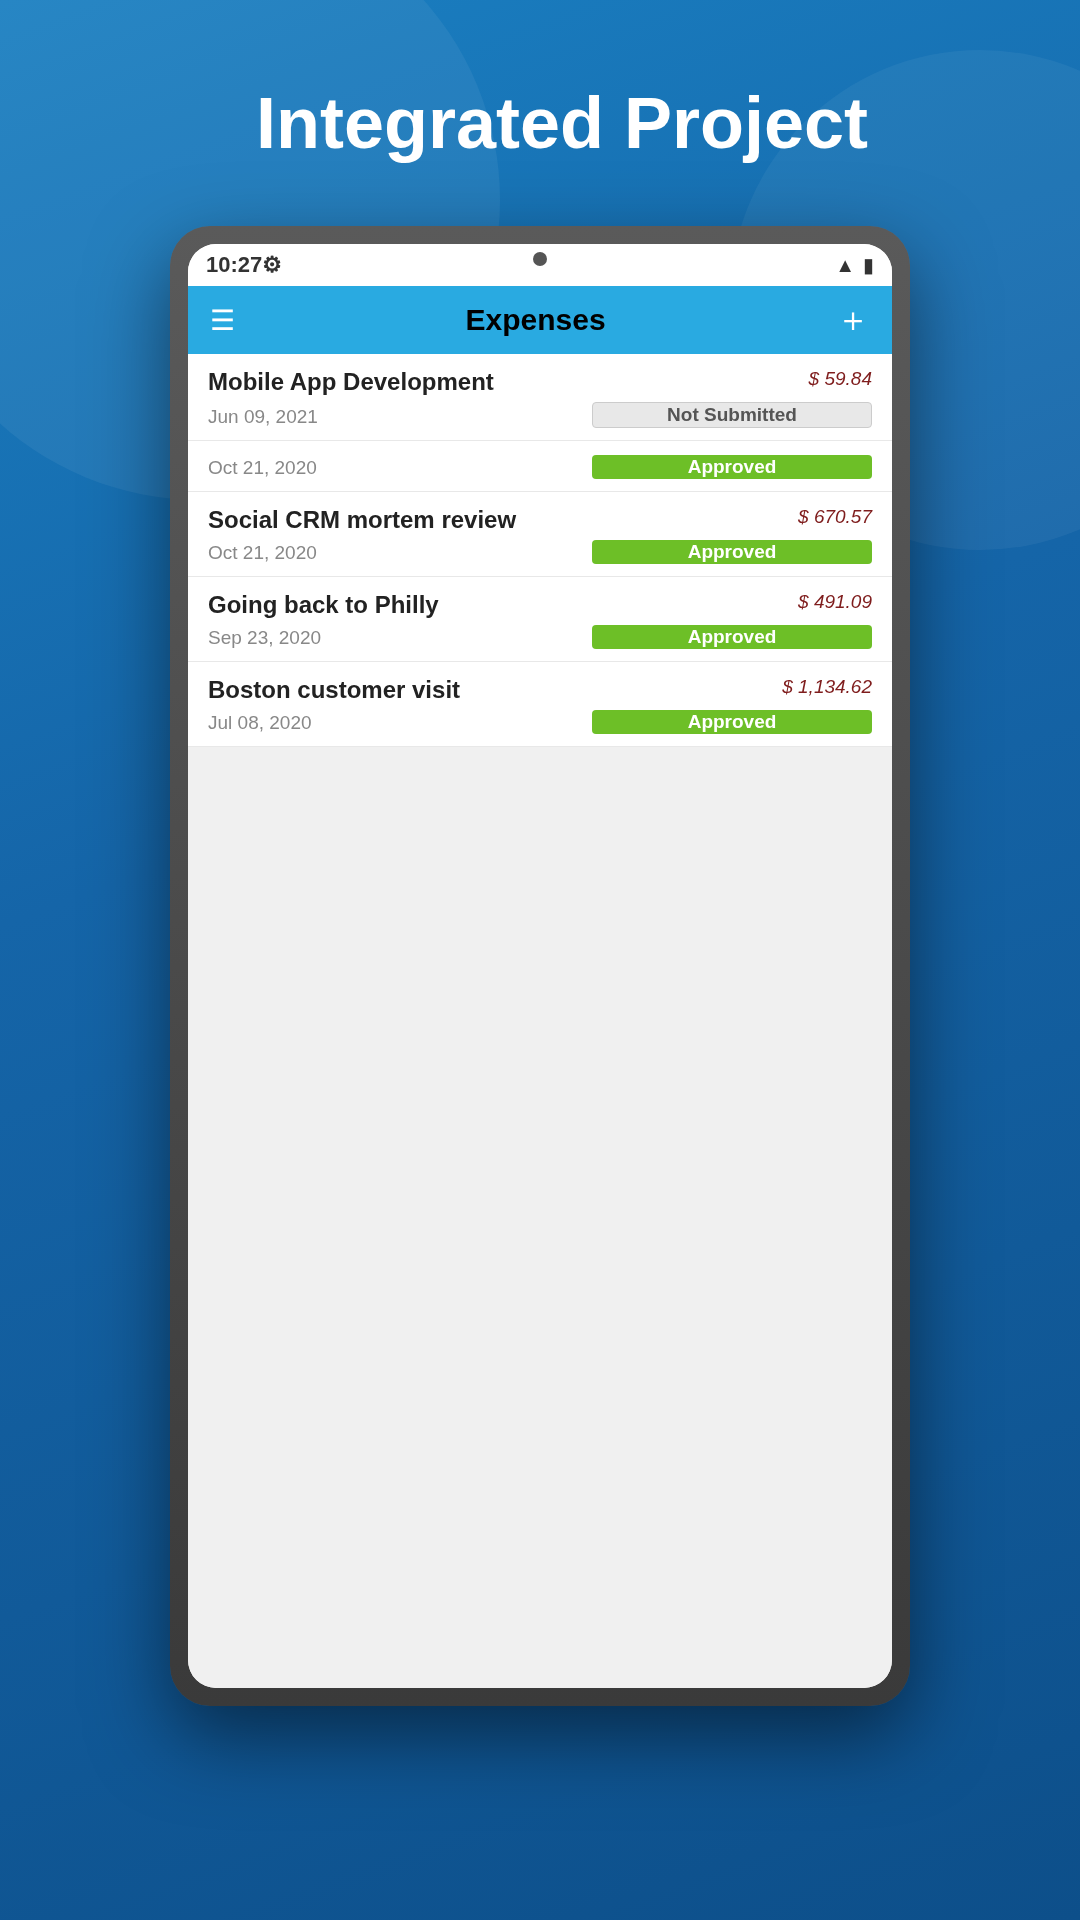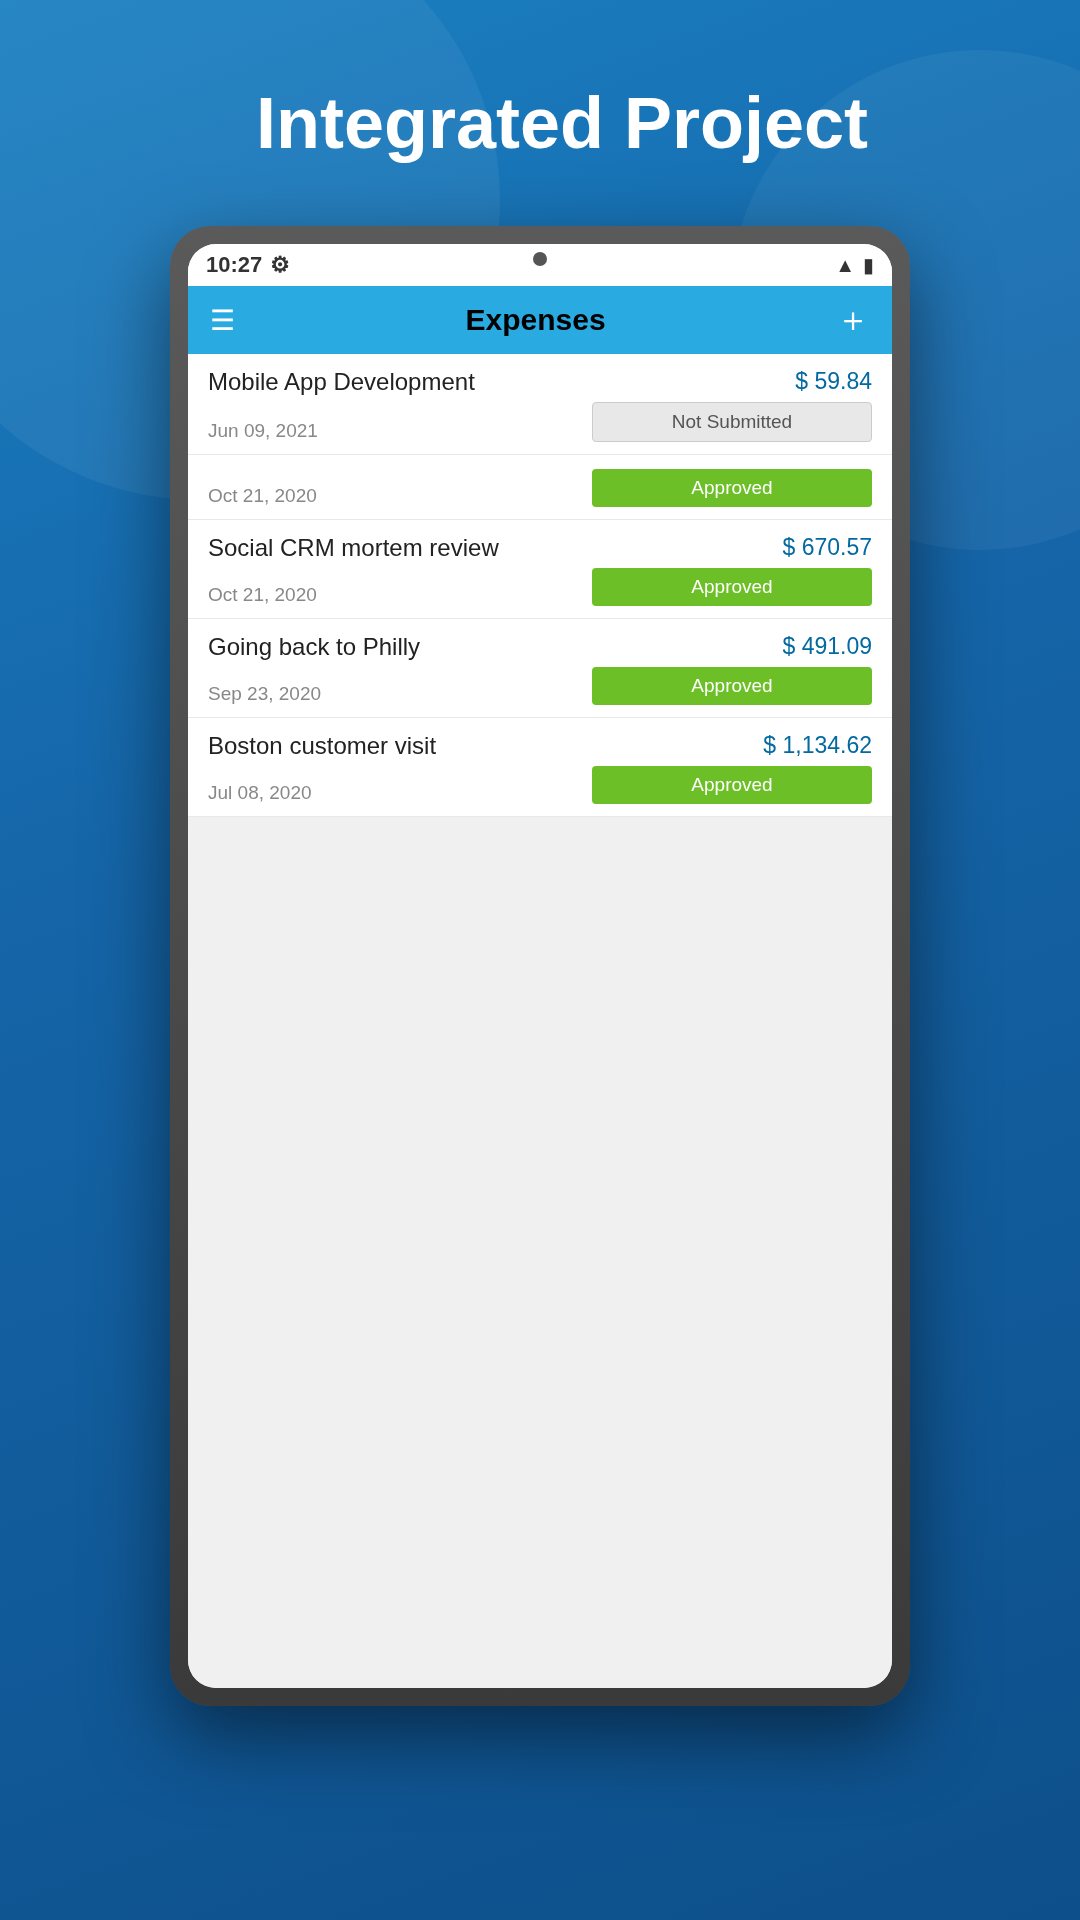--- a/index.html
+++ b/index.html
@@ -94,21 +94,20 @@
       align-items: center;
       justify-content: space-between;
       padding: 0 18px;
       font-size: 22px;
       color: #333;
     }
 
     .status-bar-left {
       display: flex;
       align-items: center;
-      gap: 8px;
       font-size: 22px;
       font-weight: 600;
     }
 
     .status-bar-right {
       display: flex;
       align-items: center;
       gap: 8px;
     }
 
@@ -158,47 +157,48 @@
 
     .expense-item-row1 {
       display: flex;
       justify-content: space-between;
       align-items: flex-start;
       margin-bottom: 6px;
     }
 
     .expense-name {
       font-size: 24px;
-      font-weight: 400;
+      font-weight: 700;
       color: #222;
     }
 
     .expense-amount {
-      font-size: 23px;
+      font-size: 19px;
       font-weight: 500;
-      color: #0369a1;
+      color: #7f1d1d;
+      font-style: italic;
     }
 
     .expense-item-row2 {
       display: flex;
       justify-content: space-between;
       align-items: flex-end;
     }
 
     .expense-date {
       font-size: 19px;
       color: #888;
     }
 
     .status-badge {
       border-radius: 4px;
-      padding: 8px 0;
+      padding: 1px 0;
       text-align: center;
       font-size: 19px;
-      font-weight: 400;
+      font-weight: 700;
       width: 280px;
     }
 
     .status-not-submitted {
       background: #e8e8e8;
       color: #555;
       border: 1px solid #ccc;
     }
 
     .status-approved {

